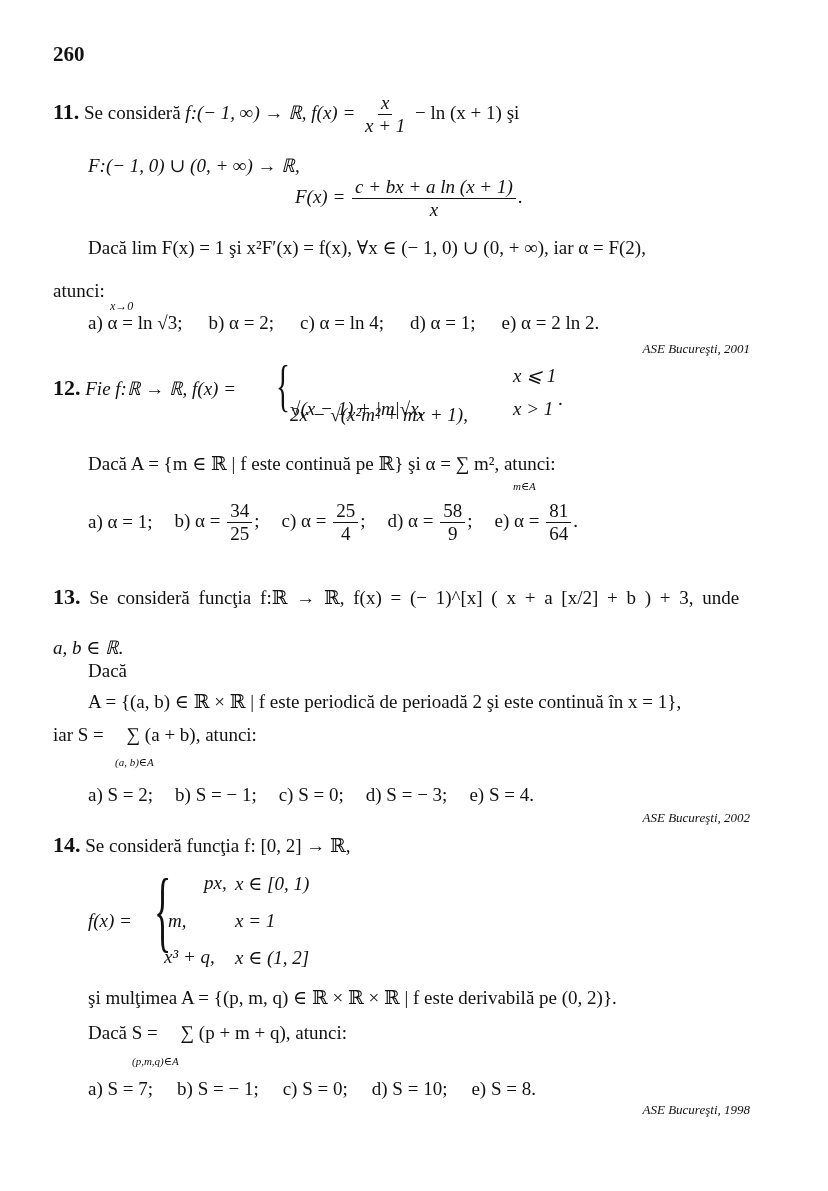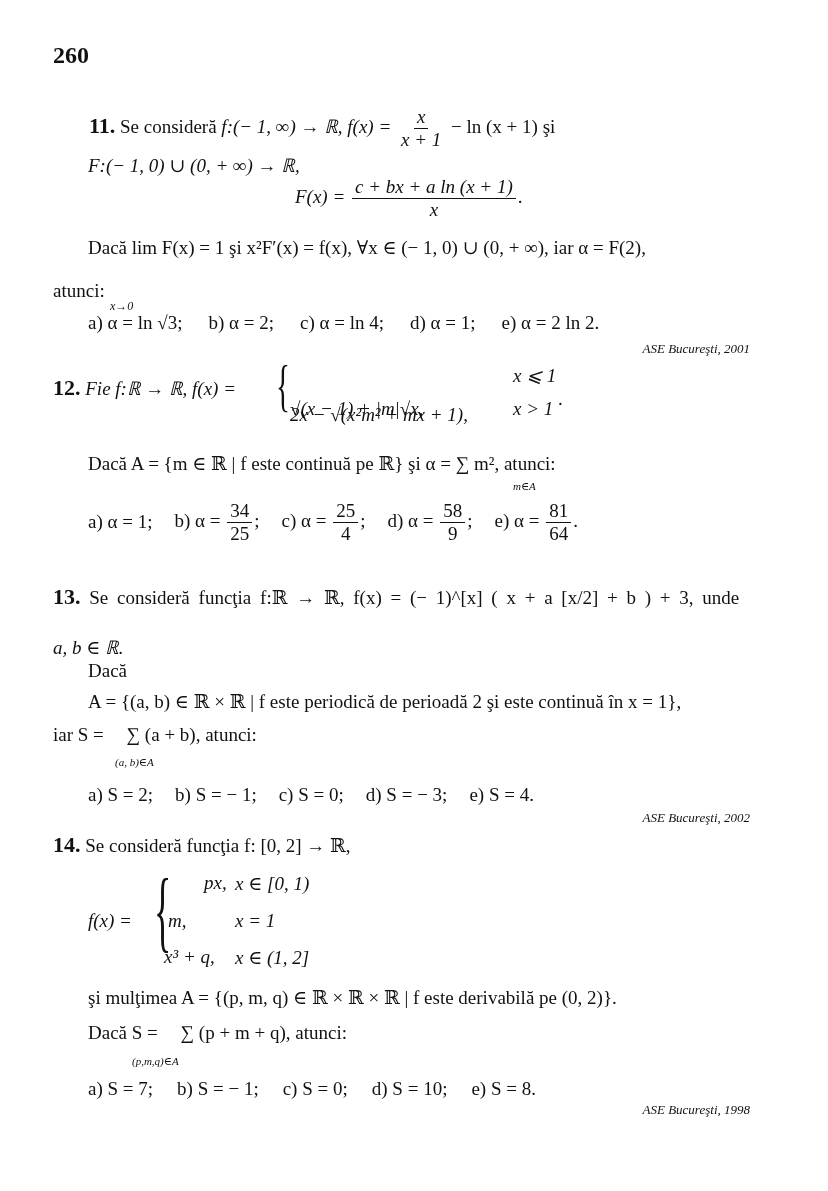--- a/index.html
+++ b/index.html
@@ -15,24 +15,24 @@
   .num { font-weight: bold; font-size: 22px; }
   .src { font-style: italic; font-size: 13px; }
   .frac { display: inline-flex; flex-direction: column; align-items: center; vertical-align: middle; margin: 0 2px; }
   .frac .n { border-bottom: 1px solid #111; padding: 0 3px; line-height: 1.15; }
   .frac .d { padding: 0 3px; line-height: 1.15; }
   .sub { font-size: 11px; font-style: italic; }
 </style>
 </head>
 <body>
 
-<div class="abs b" style="left:53px; top:42px; font-size:24px;">260</div>
+<div class="abs b" style="left:53px; top:42px; font-size:21px;">260</div>
 
 <div>
-  <div class="abs" style="left:53px; top:106px;margin-left:36px;">
+  <div class="abs" style="left:53px; top:92px;">
     <span class="num">11.</span>
     <span>Se consideră</span>
     <span class="i">f:(− 1, ∞) → ℝ, f(x) =</span>
     <span class="frac">
       <span class="n i">x</span>
       <span class="d i">x + 1</span>
     </span>
     <span>− ln (x + 1) şi</span>
   </div>
   <div class="abs i" style="left:88px; top:152px;">F:(− 1, 0) ∪ (0, + ∞) → ℝ,</div>

